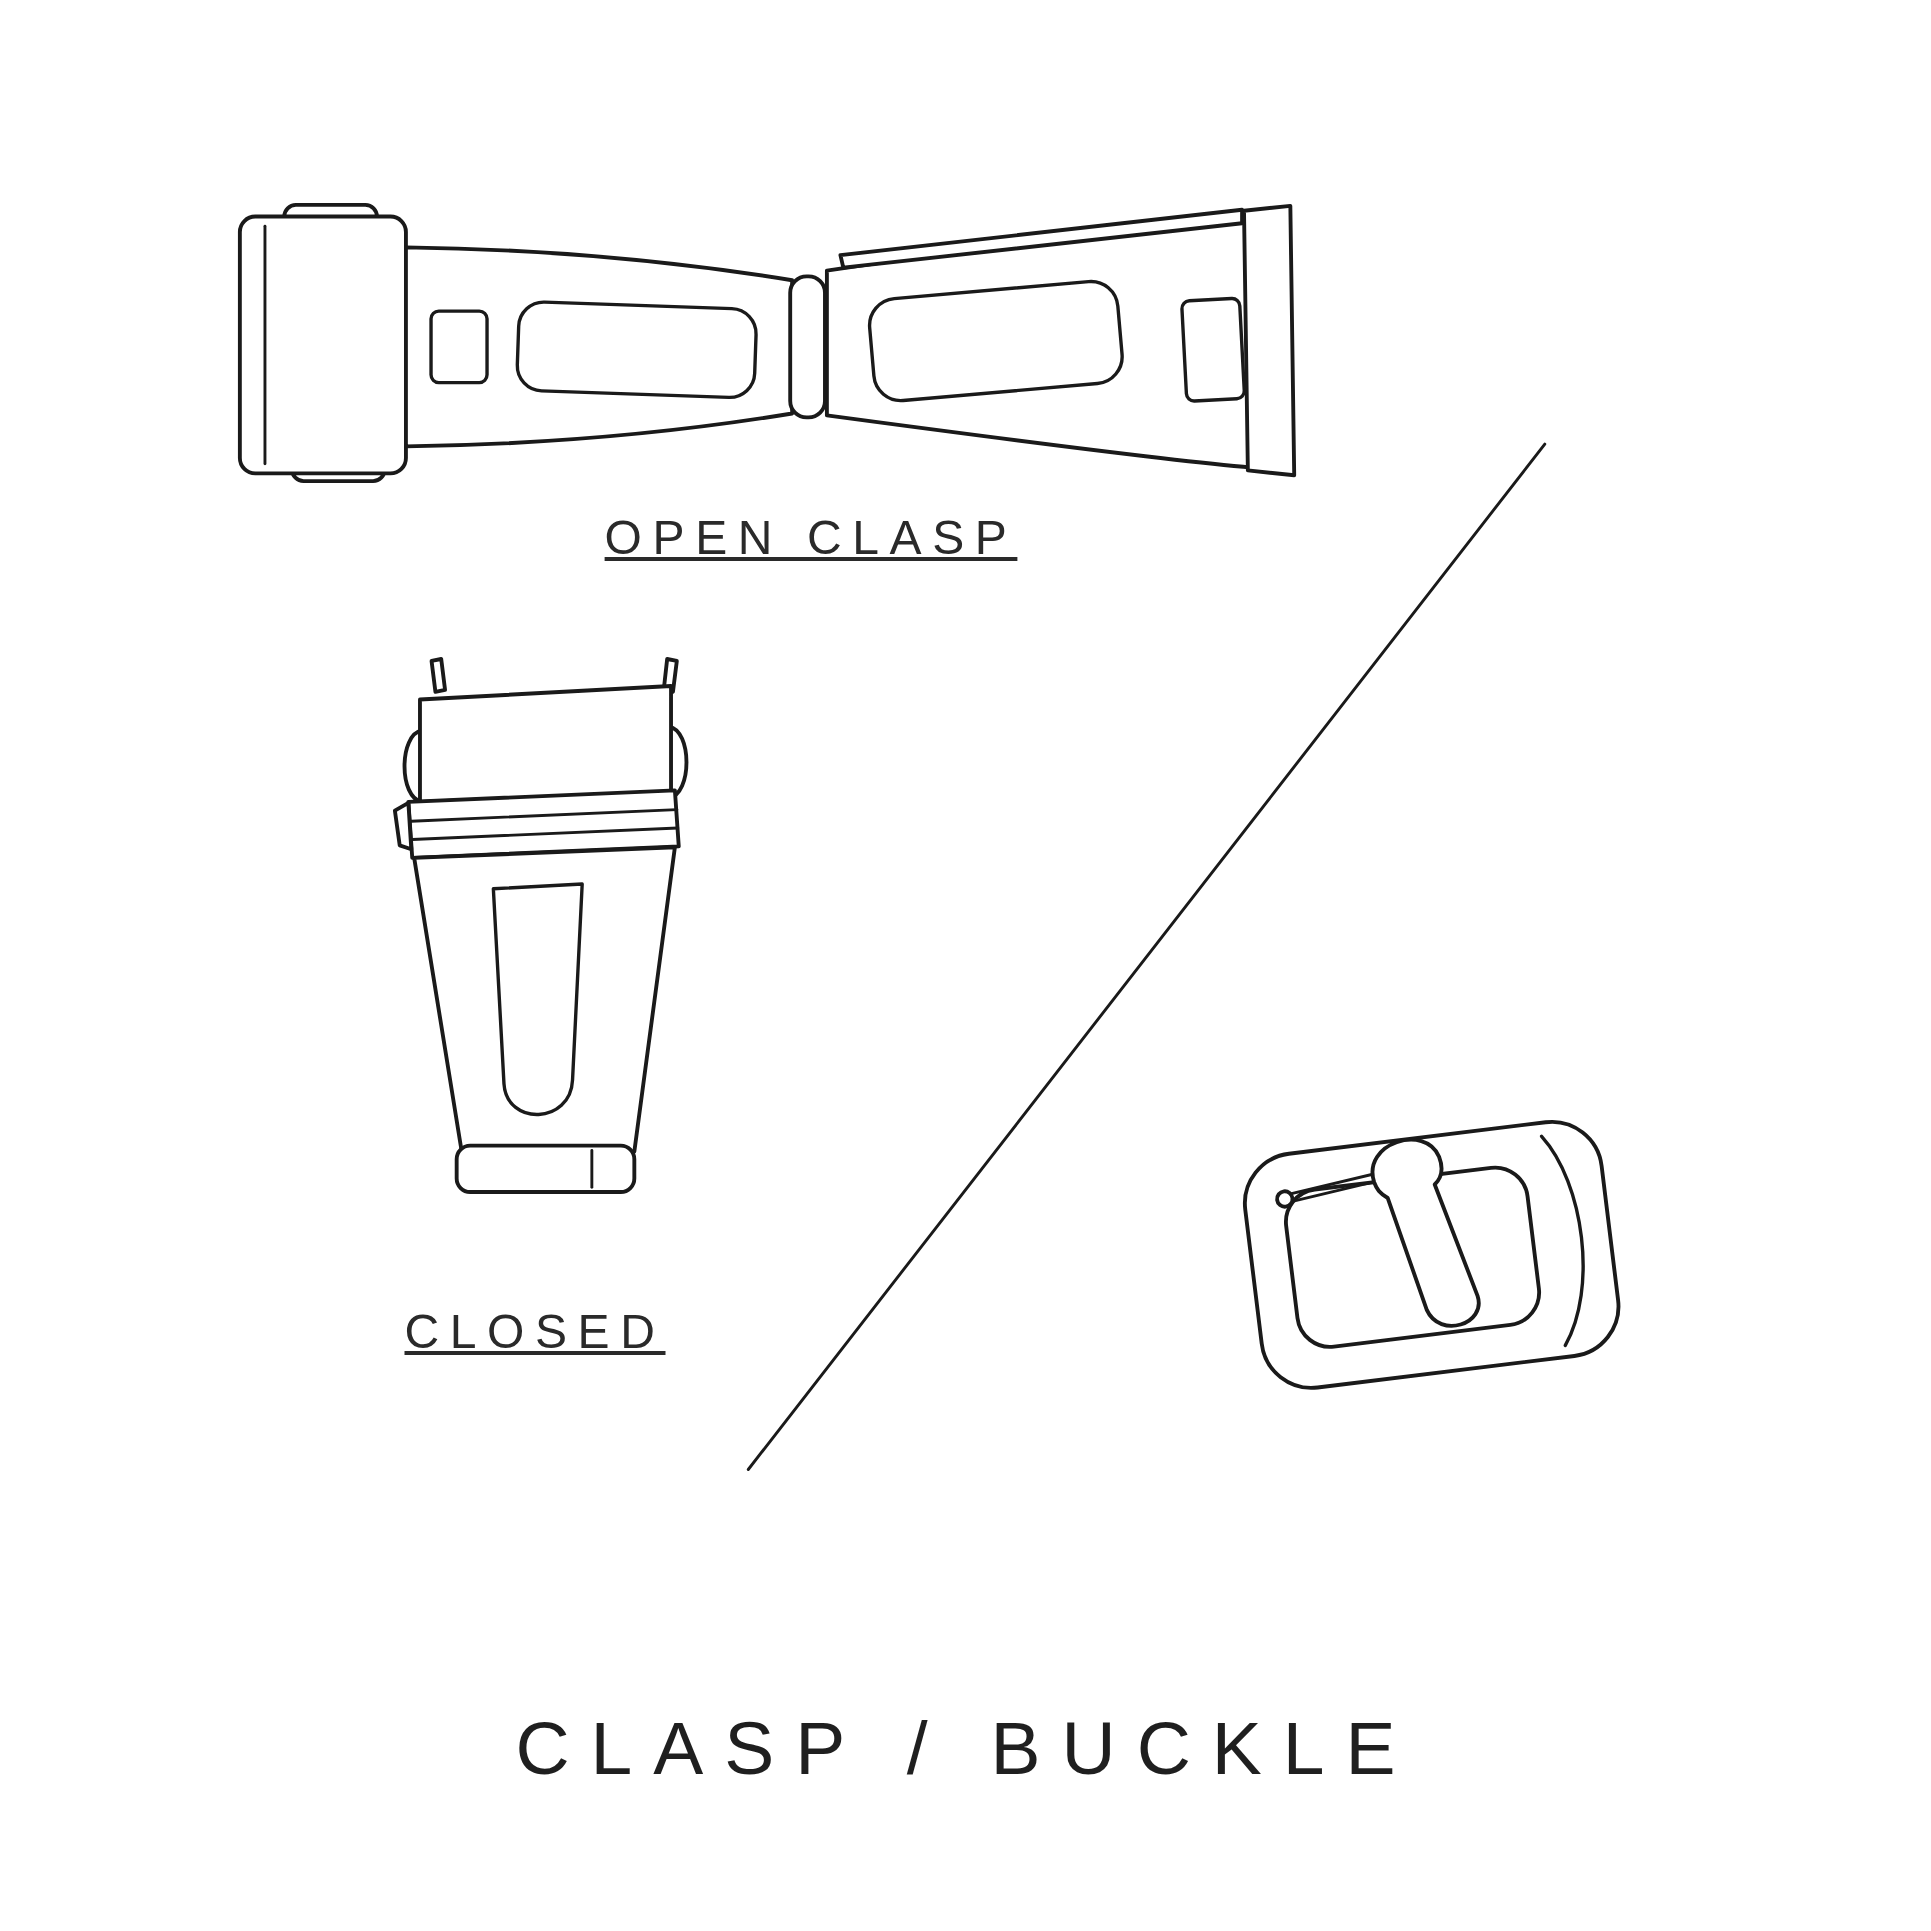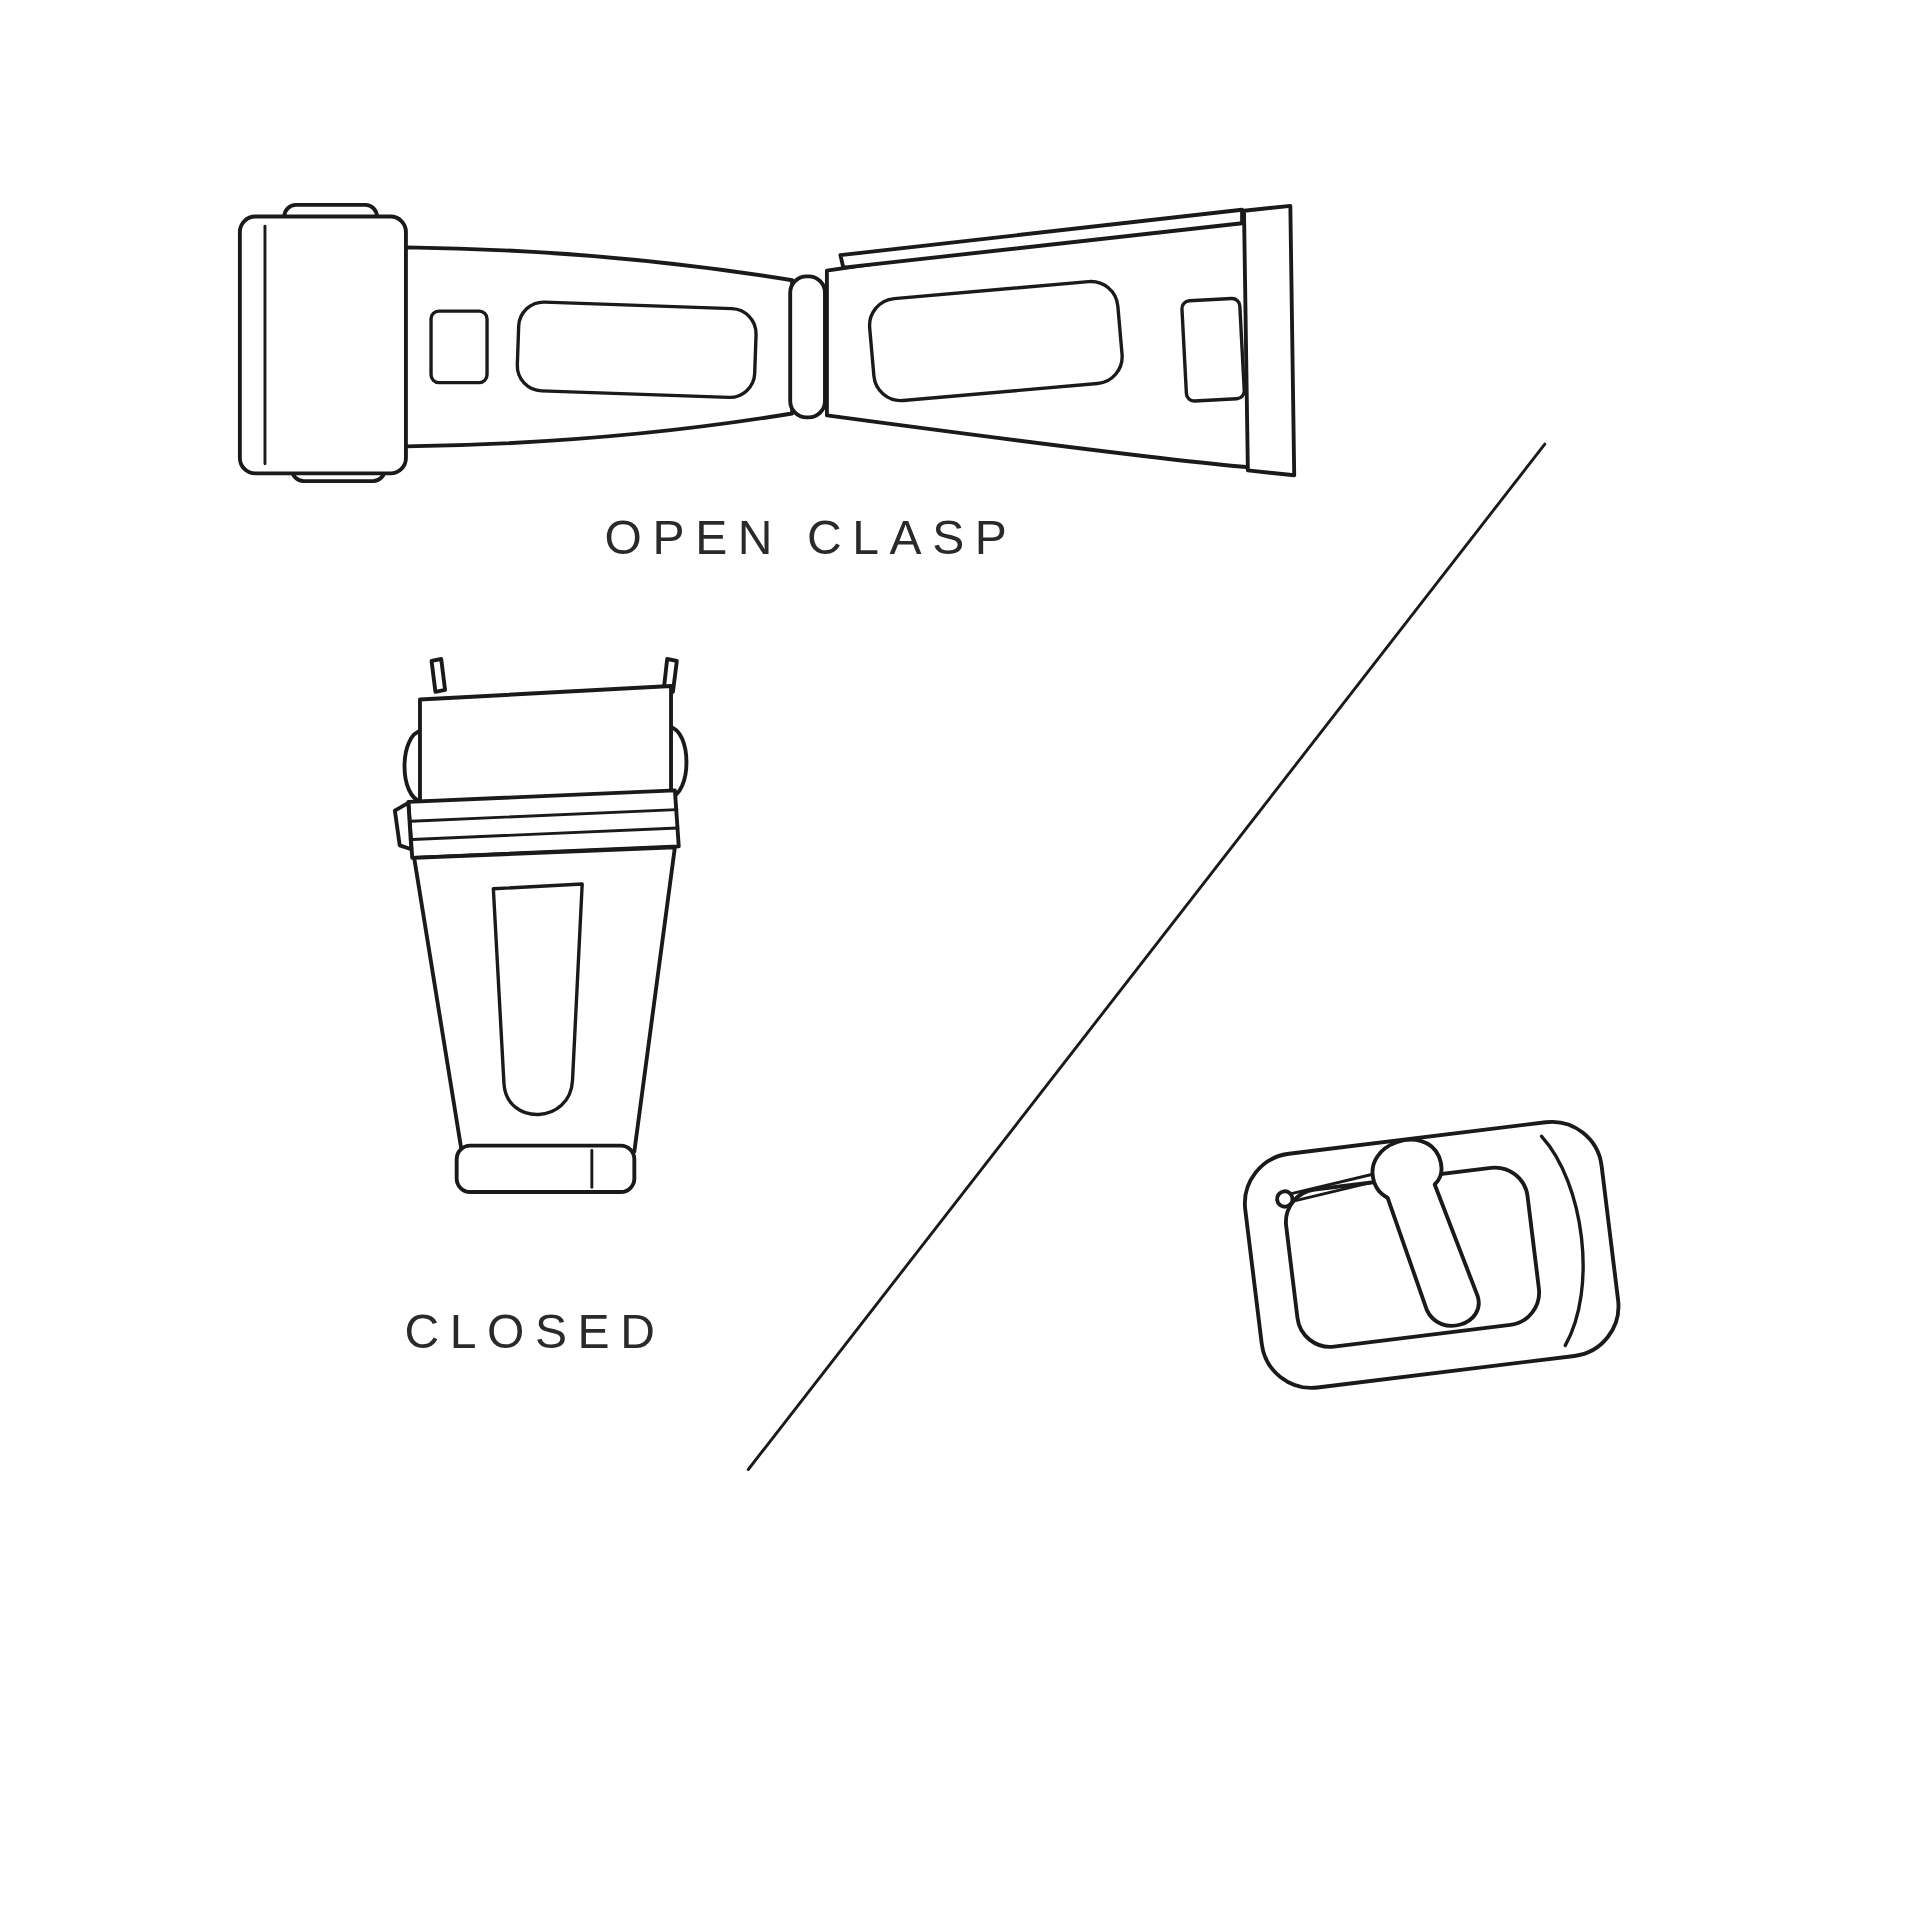--- a/index.html
+++ b/index.html
@@ -20,20 +20,21 @@
     display: block;
   }
   .caption {
     position: absolute;
     transform: translateX(-50%);
     color: #2a2a2a;
     font-size: 48px;
     font-weight: 400;
     letter-spacing: 10.6px;
     white-space: nowrap;
+    text-decoration: underline;
   }
   .title {
     position: absolute;
     left: 966px;
     top: 1705px;
     transform: translateX(-50%);
     color: #1f1f1f;
     font-size: 75px;
     font-weight: 400;
     letter-spacing: 21px;
@@ -122,15 +123,16 @@
 
       <line x1="66" y1="94" x2="172" y2="82" fill="none" stroke-width="3"></line>
       <line x1="66" y1="102" x2="172" y2="90" fill="none" stroke-width="3"></line>
       <circle cx="64" cy="98" r="8"></circle>
       <circle cx="180" cy="88" r="12"></circle>
 
       <path d="M158,92 C150,50 218,38 228,74 C231,86 228,96 220,102 L250,222 C256,252 206,262 196,230 L170,110 C162,104 160,100 158,92 Z"></path>
     </g>
   </svg>
 
+  <div class="title">CLASP / BUCKLE</div>
 
 </div>
 
 
 </body></html>

